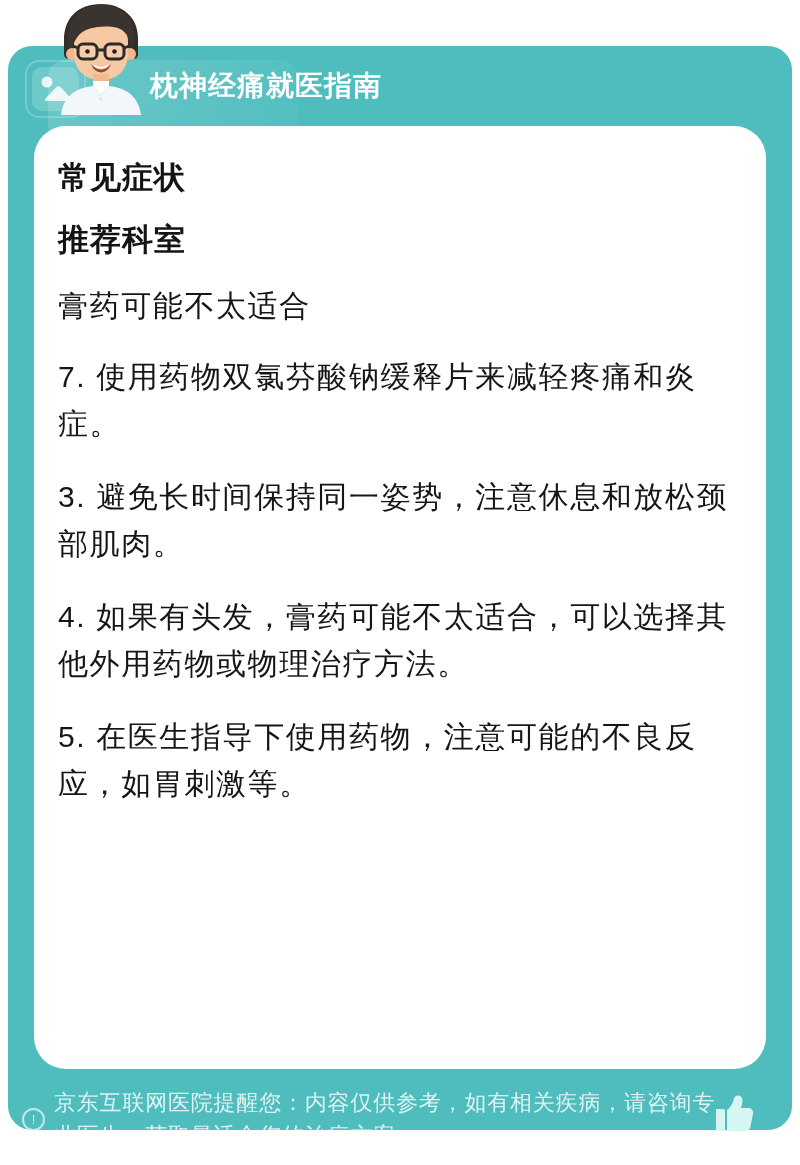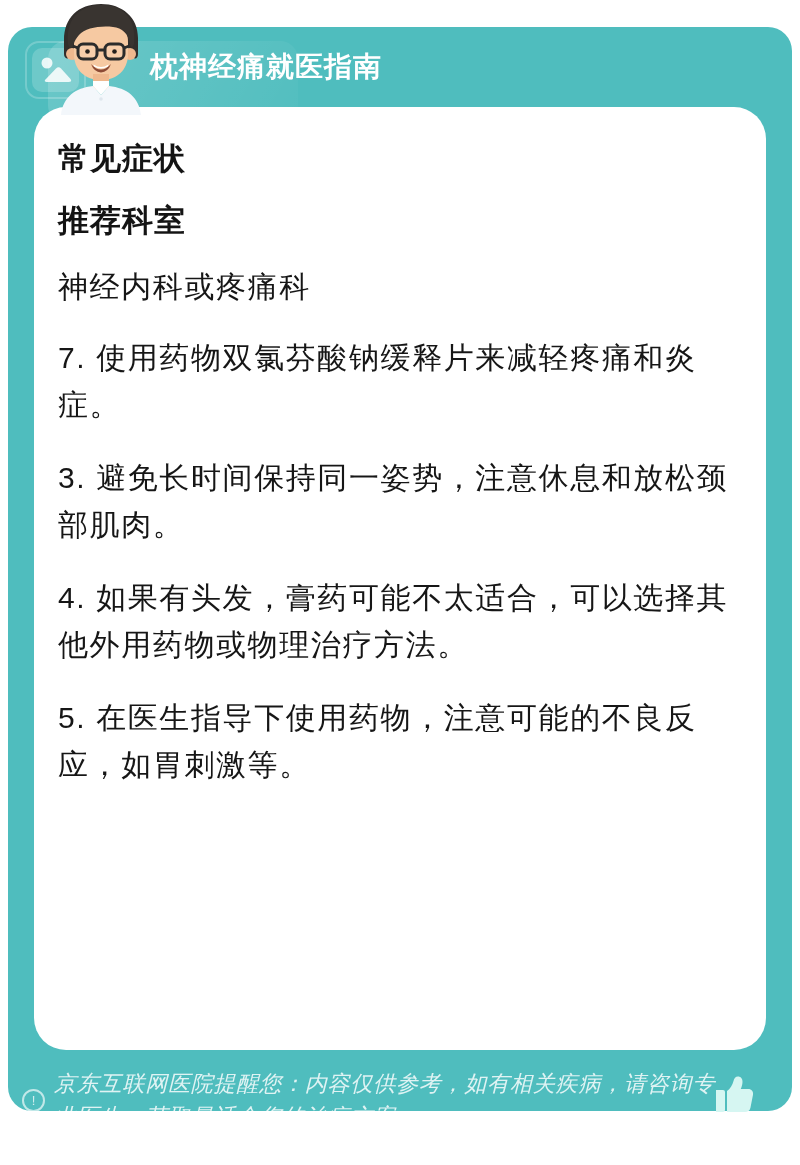--- a/index.html
+++ b/index.html
@@ -10,21 +10,21 @@
     width: 800px;
     height: 1165px;
     background: #ffffff;
     font-family: "Liberation Sans", sans-serif;
     position: relative;
     overflow: hidden;
   }
   .teal-container {
     position: absolute;
     left: 8px;
-    top: 27px;
+    top: 46px;
     width: 784px;
     height: 1084px;
     background: #4FBDBE;
     border-radius: 24px;
   }
   
   .header-glow {
     position: absolute;
     left: 40px;
     top: 14px;
@@ -123,21 +123,20 @@
     line-height: 19px;
     text-align: center;
     margin-right: 9px;
   }
   .footer-text {
     width: 676px;
     font-size: 22px;
     line-height: 33px;
     color: rgba(255,255,255,0.82);
     letter-spacing: 0.8px;
-    font-style: italic;
   }
   .thumb-icon {
     position: absolute;
     right: 22px;
     top: 3px;
     width: 48px;
     height: 48px;
     cursor: pointer;
   }
 </style>
@@ -155,21 +154,21 @@
       <path d="M13 32 L24 20.5 Q26.5 18 29 20.5 L38.5 31 Q40.5 34 36.5 34 L16.5 34 Q11.5 34 13 32 Z" fill="rgba(255,255,255,0.85)"></path>
     </svg>
   </div>
 
   <div class="header-title">枕神经痛就医指南</div>
 
   <div class="card">
     <h2>常见症状</h2>
 
     <h2>推荐科室</h2>
-    <p>神经内科或疼痛科</p>
+    <p>膏药可能不太适合</p>
 
     <p class="care-item">7. 使用药物双氯芬酸钠缓释片来减轻疼痛和炎症。</p>
     <p class="care-item">3. 避免长时间保持同一姿势，注意休息和放松颈部肌肉。</p>
     <p class="care-item">4. 如果有头发，膏药可能不太适合，可以选择其他外用药物或物理治疗方法。</p>
     <p class="care-item">5. 在医生指导下使用药物，注意可能的不良反应，如胃刺激等。</p>
   </div>
 
   <div class="footer">
     <div class="info-icon">!</div>
     <div class="footer-text">京东互联网医院提醒您：内容仅供参考，如有相关疾病，请咨询专业医生，获取最适合您的治疗方案</div>

